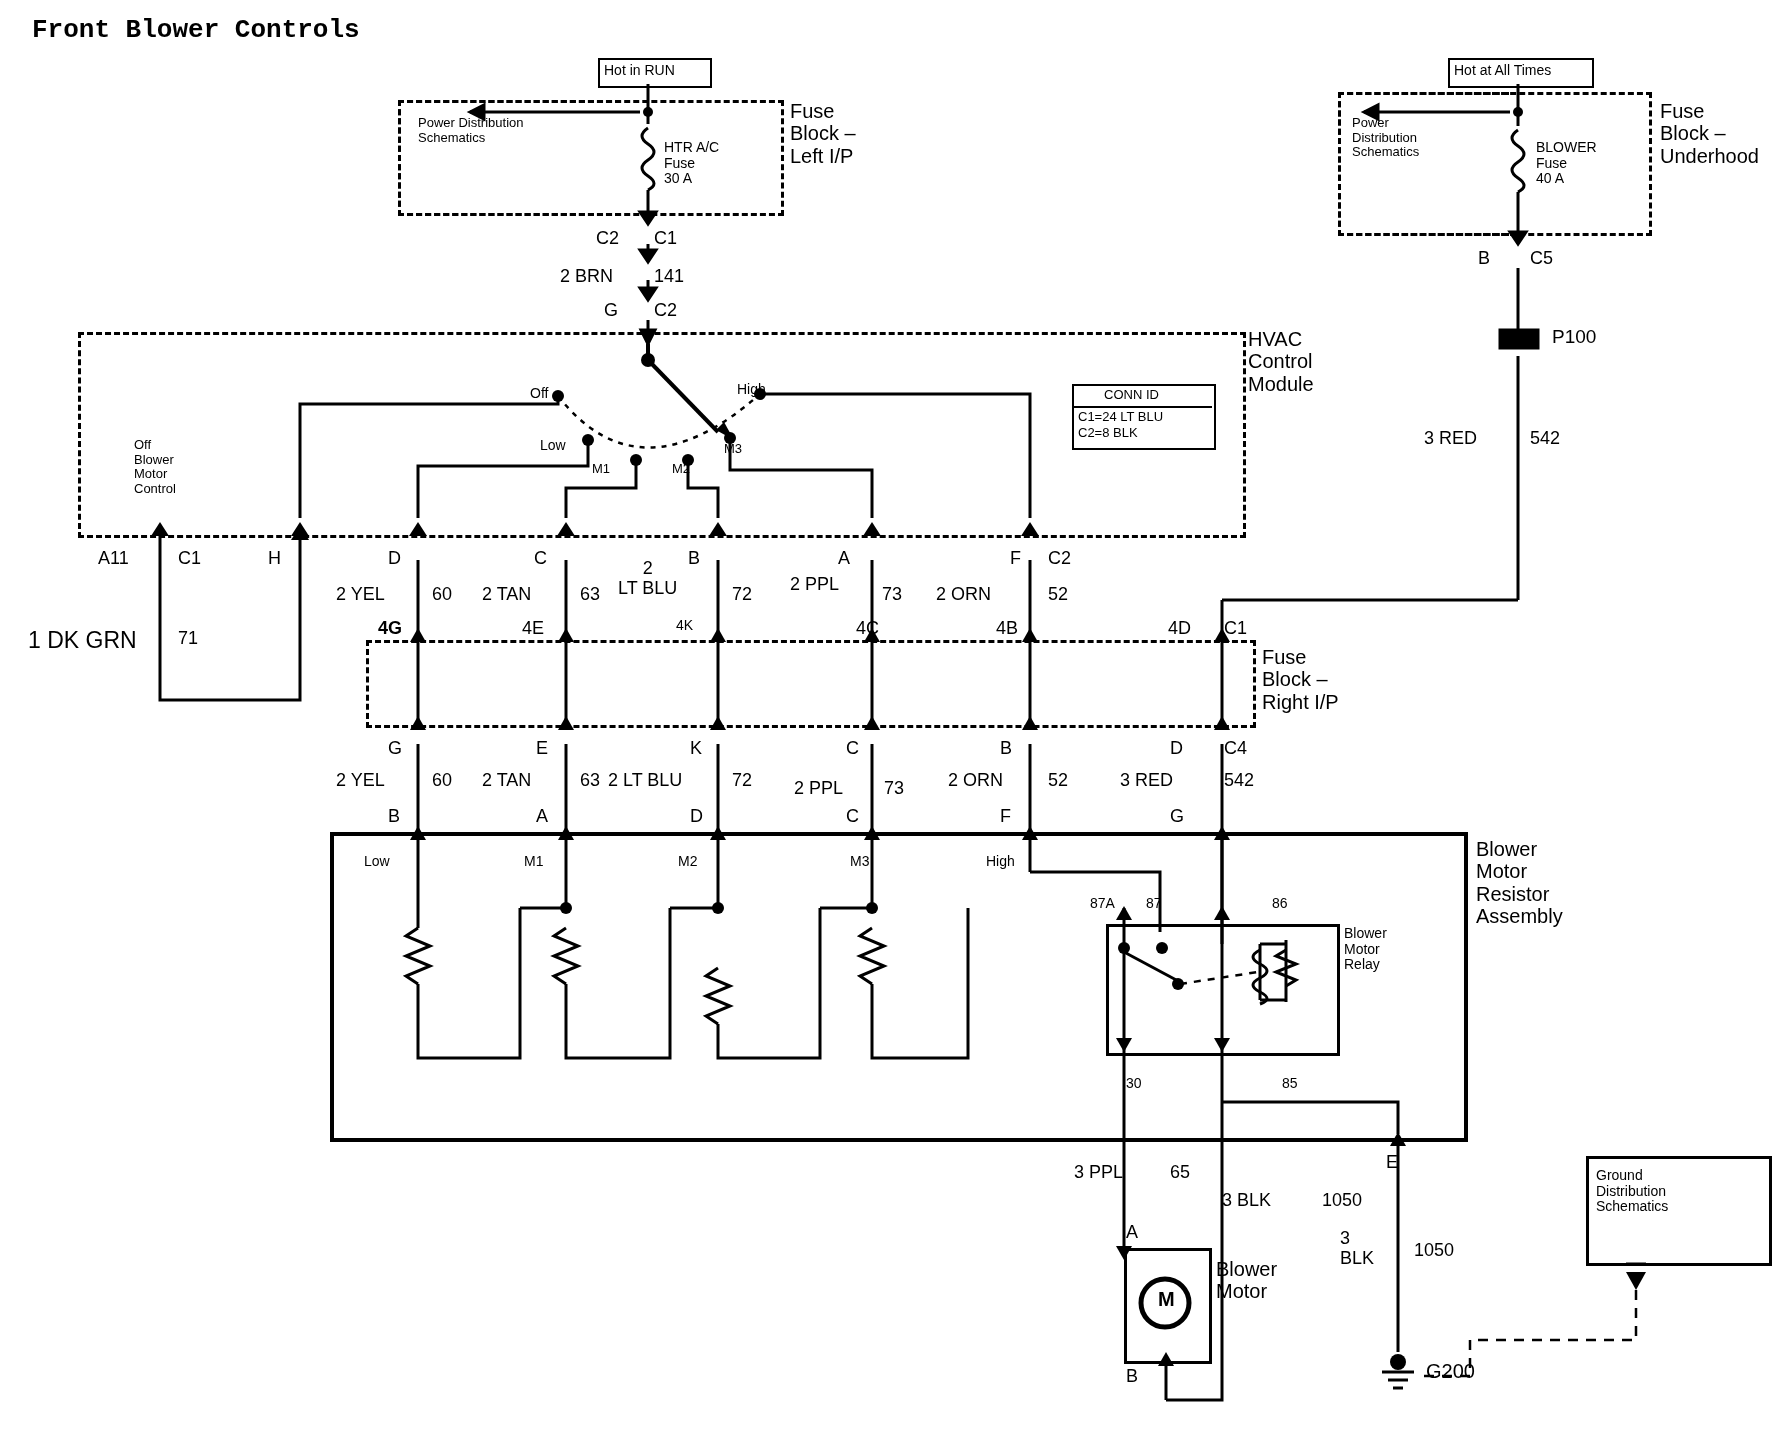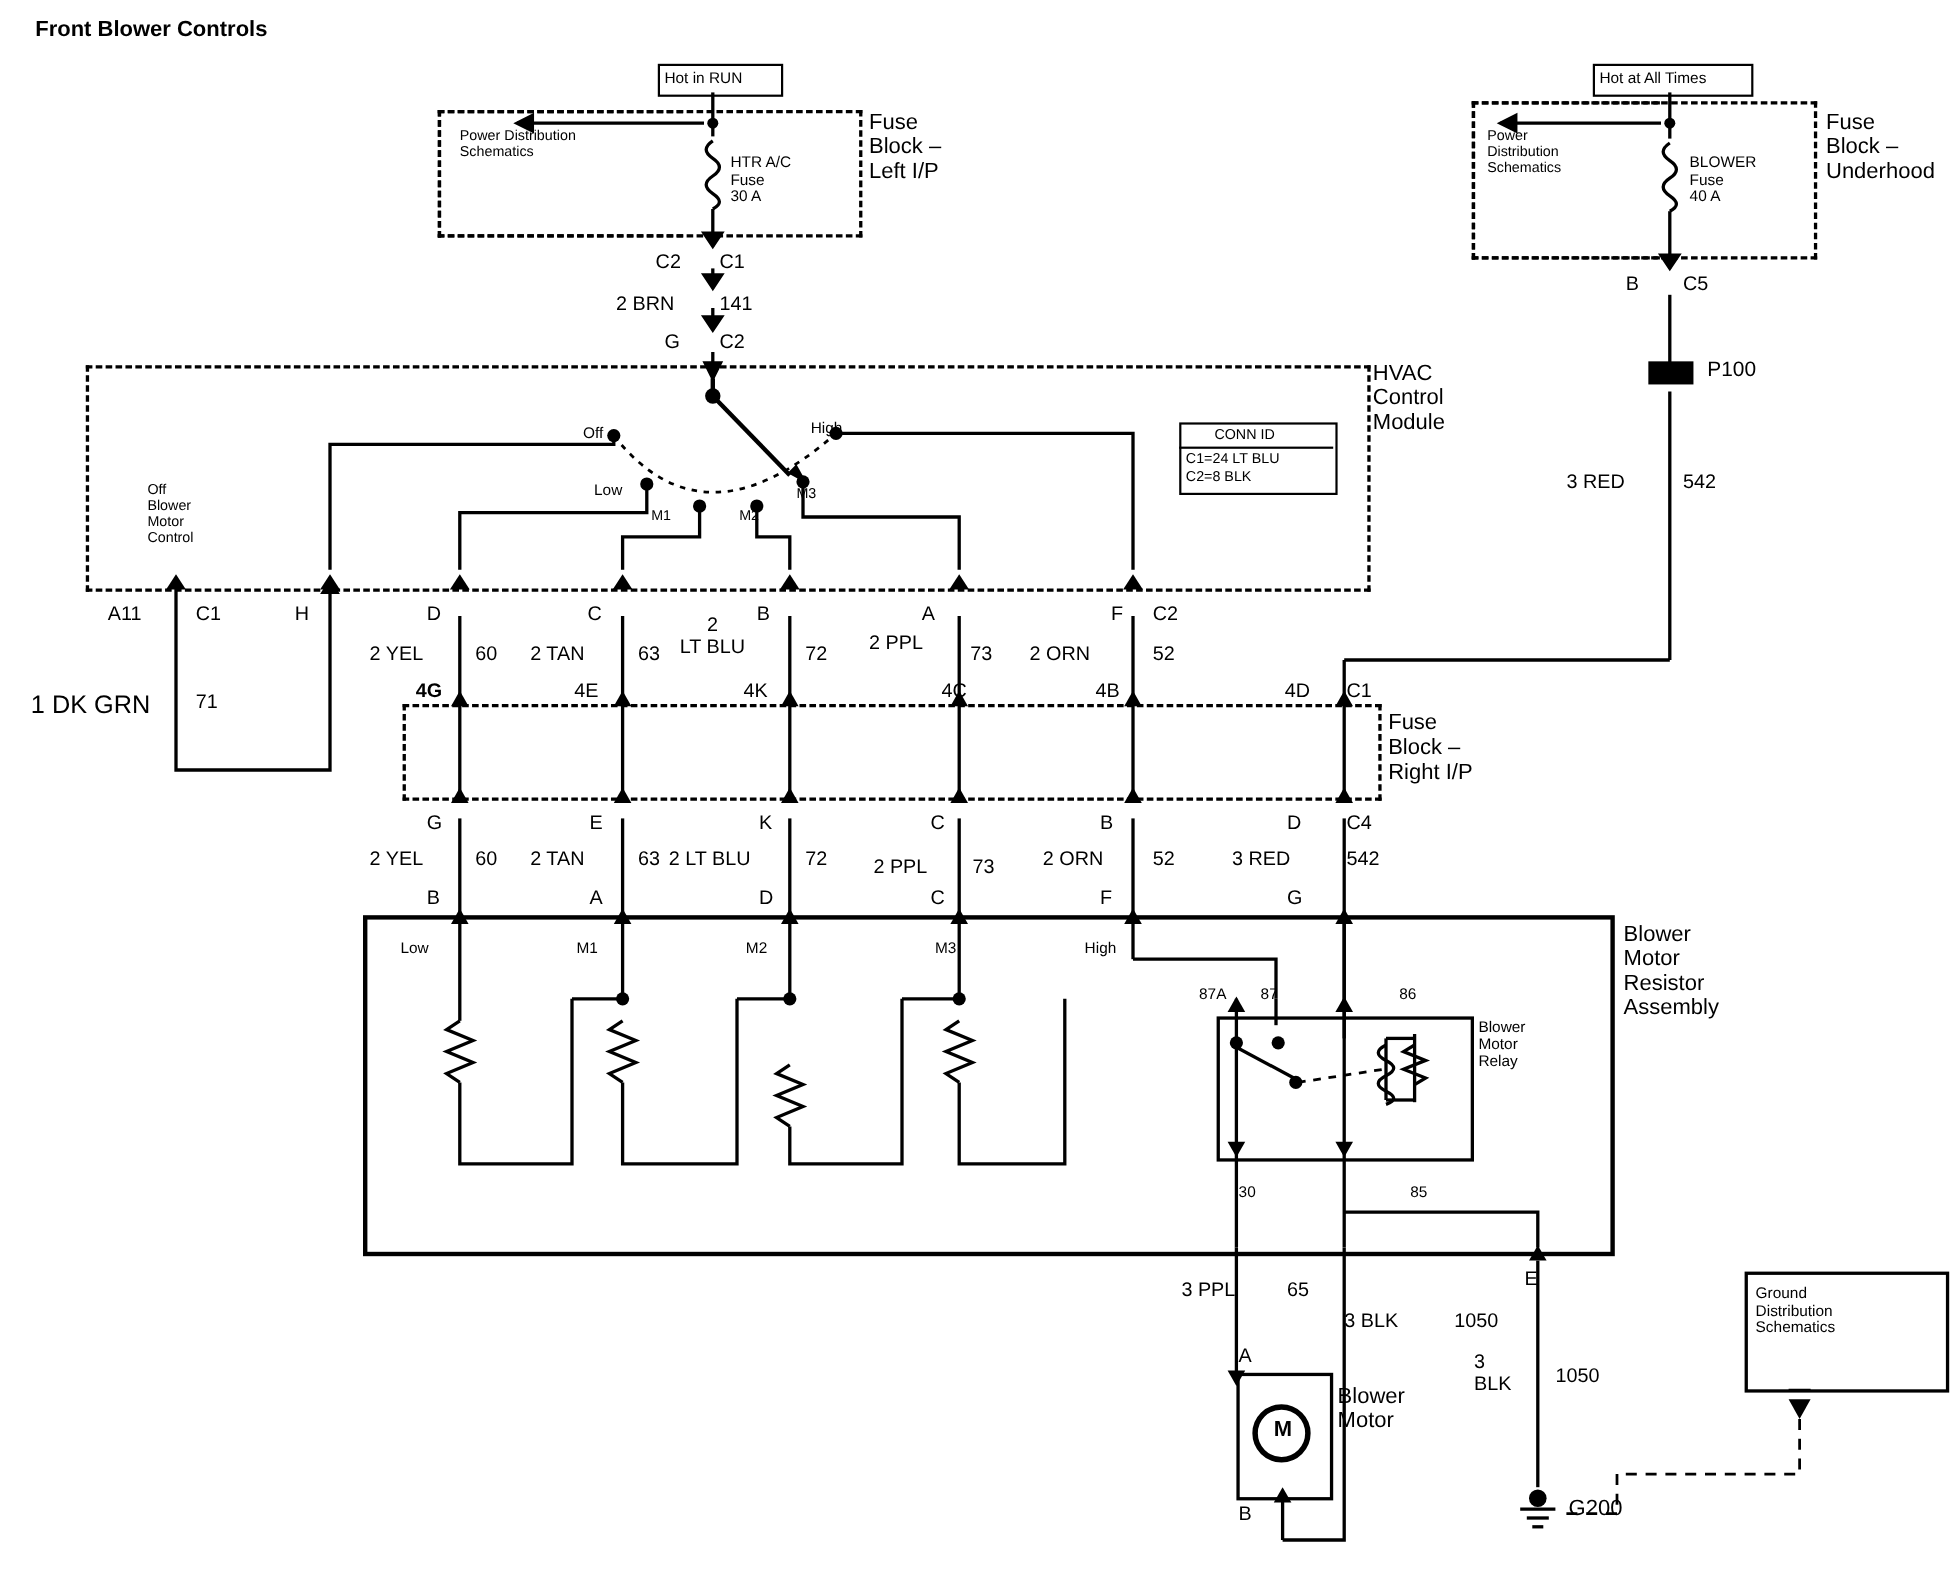--- a/index.html
+++ b/index.html
@@ -10,21 +10,21 @@
   .box{position:absolute;border:2px solid #000;background:transparent;}
   .dbox{position:absolute;border:3px dashed #000;background:transparent;}
   .hl{position:absolute;background:#000;height:2px;}
   svg.ov{position:absolute;left:0;top:0;width:1774px;height:1440px;pointer-events:none;}
 </style>
 </head>
 <body>
 
 <div id="root">
 
-  <div class="t b" style="left:32px;top:16px;font-size:20px;">Front Blower Controls</div>
+  <div class="t b" style="left:32px;top:16px;font-size:26px;font-family:Liberation Mono, monospace;">Front Blower Controls</div>
 
   <div class="box" style="left:598px;top:58px;width:110px;height:26px;"></div>
   <div class="t" style="left:604px;top:63px;font-size:14px;">Hot in RUN</div>
 
   <div class="dbox" style="left:398px;top:100px;width:380px;height:110px;"></div>
   <div class="dbox" style="left:398px;top:100px;width:220px;height:110px;border-right-style:none;"></div>
   <div class="t" style="left:418px;top:116px;font-size:13px;">Power Distribution
 Schematics</div>
   <div class="t" style="left:664px;top:140px;font-size:14px;">HTR A/C
 Fuse
@@ -97,21 +97,21 @@
 
   <div class="t" style="left:534px;top:548px;font-size:18px;">C</div>
   <div class="t" style="left:482px;top:584px;font-size:18px;">2 TAN</div>
   <div class="t" style="left:580px;top:584px;font-size:18px;">63</div>
   <div class="t" style="left:522px;top:618px;font-size:18px;">4E</div>
 
   <div class="t" style="left:688px;top:548px;font-size:18px;">B</div>
   <div class="t" style="left:618px;top:558px;font-size:18px;text-align:center;">2
 LT BLU</div>
   <div class="t" style="left:732px;top:584px;font-size:18px;">72</div>
-  <div class="t" style="left:676px;top:618px;font-size:18px;">4K</div>
+  <div class="t" style="left:676px;top:618px;font-size:14px;">4K</div>
 
   <div class="t" style="left:838px;top:548px;font-size:18px;">A</div>
   <div class="t" style="left:790px;top:574px;font-size:18px;">2 PPL</div>
   <div class="t" style="left:882px;top:584px;font-size:18px;">73</div>
   <div class="t" style="left:856px;top:618px;font-size:18px;">4C</div>
 
   <div class="t" style="left:1010px;top:548px;font-size:18px;">F</div>
   <div class="t" style="left:1048px;top:548px;font-size:18px;">C2</div>
   <div class="t" style="left:936px;top:584px;font-size:18px;">2 ORN</div>
   <div class="t" style="left:1048px;top:584px;font-size:18px;">52</div>

